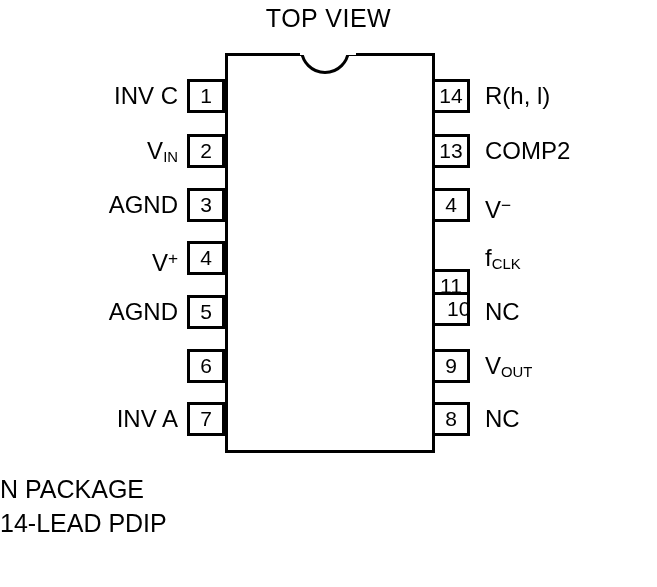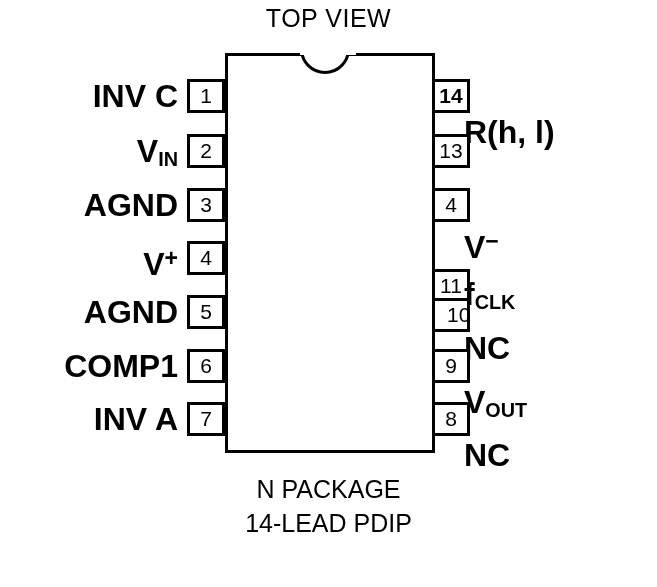--- a/index.html
+++ b/index.html
@@ -77,49 +77,46 @@
     background: #fff;
     font-size: 21px;
     line-height: 28px;
     text-align: center;
   }
   .pin-box.left { left: 187px; }
   .pin-box.right { left: 432px; }
 
   .pin-label {
     position: absolute;
-    font-size: 32px;
+    font-size: 24px;
     line-height: 34px;
     white-space: nowrap;
-    font-weight: bold;
   }
   .pin-label.left {
     right: 479px;       
     text-align: right;
   }
   .pin-label.right {
-    left: 464px;
+    left: 485px;
     text-align: left;
-    margin-top: 36px;
   }
 
   sub {
     font-size: 0.62em;
     vertical-align: -0.22em;
   }
   sup {
     font-size: 0.72em;
     vertical-align: 0.38em;
   }
 
   .caption {
     position: absolute;
     left: 0;
     width: 657px;
-    text-align: center;
     font-size: 25px;
   }
   .caption.l1 { top: 475px; }
   .caption.l2 { top: 509px; }
   .caption.l3 { top: 546px; }
 </style>
 </head>
 <body>
 
 <div id="diagram">
@@ -141,37 +138,37 @@
   <div class="pin-box left" style="top:188px;">3</div>
   <div class="pin-label left" style="top:188px;">AGND</div>
 
   <div class="pin-box left" style="top:241px;">4</div>
   <div class="pin-label left" style="top:241px;"><span>V</span><sup>+</sup></div>
 
   <div class="pin-box left" style="top:295px;">5</div>
   <div class="pin-label left" style="top:295px;">AGND</div>
 
   <div class="pin-box left" style="top:349px;">6</div>
-  <div class="pin-label left" style="top:349px;">COMP1</div>
 
   <div class="pin-box left" style="top:402px;">7</div>
   <div class="pin-label left" style="top:402px;">INV A</div>
 
-  <div class="pin-box right" style="top:79px;font-weight:bold;">14</div>
+  <div class="pin-box right" style="top:79px;">14</div>
   <div class="pin-label right" style="top:79px;">R(h, l)</div>
 
   <div class="pin-box right" style="top:134px;">13</div>
+  <div class="pin-label right" style="top:134px;">COMP2</div>
 
   <div class="pin-box right" style="top:188px;">4</div>
   <div class="pin-label right" style="top:188px;"><span>V</span><sup>−</sup></div>
 
   <div class="pin-box right" style="top:241px;margin-top:28px;">11</div>
   <div class="pin-label right" style="top:241px;"><span>f</span><sub>CLK</sub></div>
 
-  <div class="pin-box right" style="top:298px;padding-left:12px;">10</div>
+  <div class="pin-box right" style="top:292px;padding-left:12px;">10</div>
   <div class="pin-label right" style="top:295px;">NC</div>
 
   <div class="pin-box right" style="top:349px;">9</div>
   <div class="pin-label right" style="top:349px;"><span>V</span><sub>OUT</sub></div>
 
   <div class="pin-box right" style="top:402px;">8</div>
   <div class="pin-label right" style="top:402px;">NC</div>
 
   <div class="caption l1">N PACKAGE</div>
   <div class="caption l2">14-LEAD PDIP</div>

